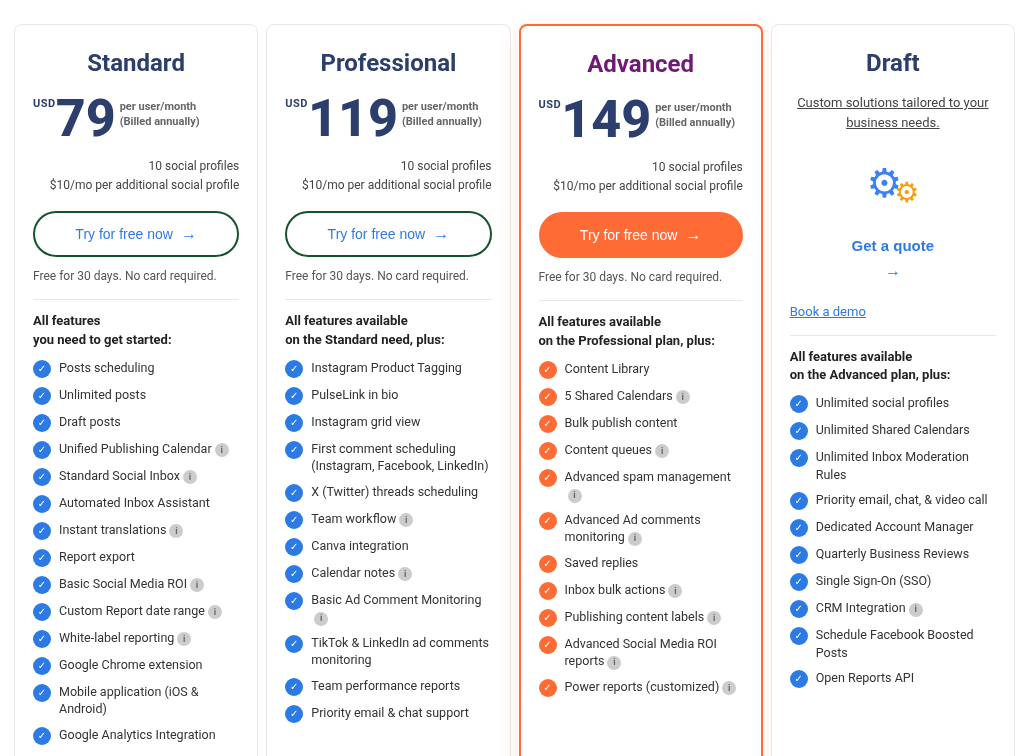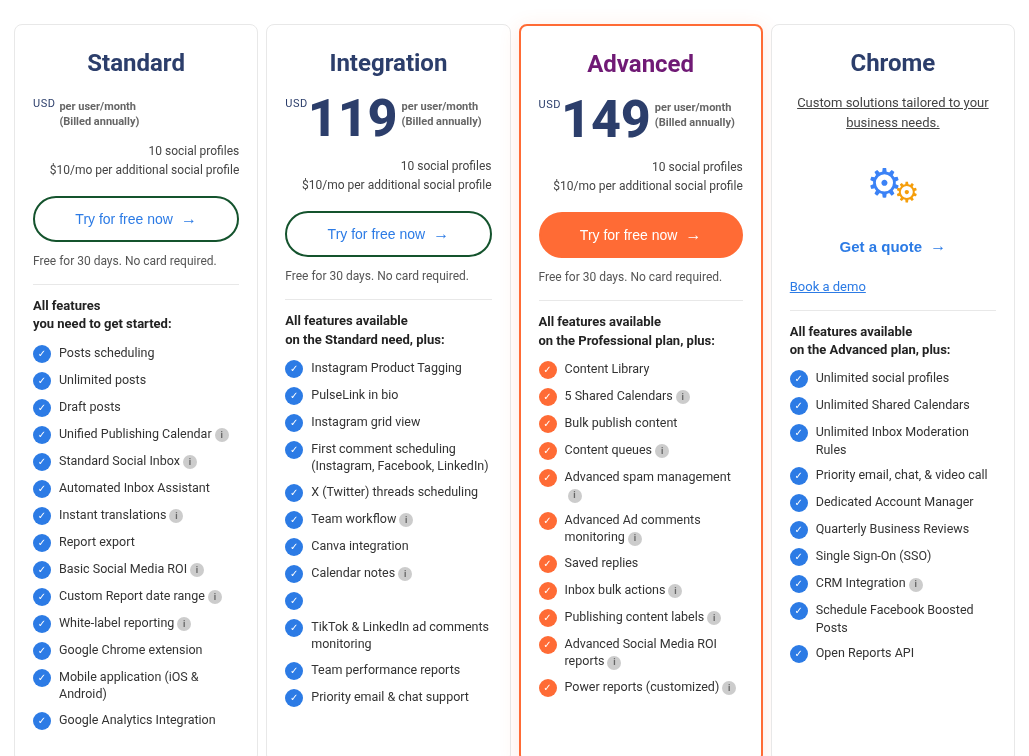--- a/index.html
+++ b/index.html
@@ -39,21 +39,21 @@
     .plan-name.orange {
       color: #701a75;
     }
     .price-row {
       display: flex;
       align-items: flex-start;
       margin-bottom: 12px;
     }
     .price-usd {
       font-size: 11px;
-      font-weight: 400;
+      font-weight: 700;
       color: #2c3e6b;
       margin-top: 4px;
       letter-spacing: 0.5px;
     }
     .price-amount {
       font-size: 52px;
       font-weight: 800;
       color: #2c3e6b;
       line-height: 1;
     }
@@ -101,20 +101,21 @@
       background: #ff6b35;
       border-color: #ff6b35;
       color: #fff;
     }
     .cta-button.text-link {
       border: none;
       color: #2c7be5;
       font-weight: 600;
       font-size: 15px;
       background: none;
+      flex-direction: column;
     }
     .free-note {
       font-size: 12px;
       color: #555;
       text-align: left;
       margin-bottom: 16px;
     }
     .book-demo {
       display: block;
       text-align: left;
@@ -190,20 +191,21 @@
     }
   </style>
 </head>
 <body>
 
 <div class="pricing-grid">
 <div class="plan-card">
       <div class="plan-name">Standard</div>
       <div class="price-row">
         <span class="price-usd">USD</span>
+        <span class="price-amount">79</span>
         <span class="price-details">per user/month<br>(Billed annually)</span>
       </div>
       <div class="profiles-info" style="white-space: pre-line;">10 social profiles
 $10/mo per additional social profile</div>
       <button class="cta-button">
         <span>Try for free now</span> 
         <span class="arrow-icon">→</span>
       </button>
       <div class="free-note">Free for 30 days. No card required.</div>
       <hr class="divider">
@@ -259,21 +261,21 @@
       <div class="feature-item">
         <span class="check-icon check-blue">✓</span>
         <span>Mobile application (iOS &amp; Android)</span>
       </div>
       <div class="feature-item">
         <span class="check-icon check-blue">✓</span>
         <span>Google Analytics Integration</span>
       </div>
     </div>
     <div class="plan-card">
-      <div class="plan-name">Integration</div>
+      <div class="plan-name">Professional</div>
       <div class="price-row">
         <span class="price-usd">USD</span>
         <span class="price-amount">119</span>
         <span class="price-details">per user/month<br>(Billed annually)</span>
       </div>
       <div class="profiles-info" style="white-space: pre-line;">10 social profiles
 $10/mo per additional social profile</div>
       <button class="cta-button">
         <span>Try for free now</span> 
         <span class="arrow-icon">→</span>
@@ -308,20 +310,21 @@
       <div class="feature-item">
         <span class="check-icon check-blue">✓</span>
         <span>Canva integration</span>
       </div>
       <div class="feature-item">
         <span class="check-icon check-blue">✓</span>
         <span>Calendar notes<span class="info-icon">i</span></span>
       </div>
       <div class="feature-item">
         <span class="check-icon check-blue">✓</span>
+        <span>Basic Ad Comment Monitoring<span class="info-icon">i</span></span>
       </div>
       <div class="feature-item">
         <span class="check-icon check-blue">✓</span>
         <span>TikTok &amp; LinkedIn ad comments monitoring</span>
       </div>
       <div class="feature-item">
         <span class="check-icon check-blue">✓</span>
         <span>Team performance reports</span>
       </div>
       <div class="feature-item">
@@ -384,21 +387,21 @@
       <div class="feature-item">
         <span class="check-icon check-orange">✓</span>
         <span>Advanced Social Media ROI reports<span class="info-icon">i</span></span>
       </div>
       <div class="feature-item">
         <span class="check-icon check-orange">✓</span>
         <span>Power reports (customized)<span class="info-icon">i</span></span>
       </div>
     </div>
     <div class="plan-card">
-      <div class="plan-name">Chrome</div>
+      <div class="plan-name">Draft</div>
       <div class="custom-desc">Custom solutions tailored to your business needs.</div>
       <div class="gear-icon-container"><span style="color:#3b82f6;font-size:40px;">⚙</span><span style="color:#f59e0b;font-size:28px;margin-left:-8px;vertical-align:bottom;">⚙</span></div>
       <button class="cta-button text-link">
         <span>Get a quote</span> 
         <span class="arrow-icon">→</span>
       </button>
       <a class="book-demo">Book a demo</a>
       <hr class="divider">
       <div class="features-title">All features available<br><span>on the Advanced plan, plus:</span></div>
       <div class="feature-item">

